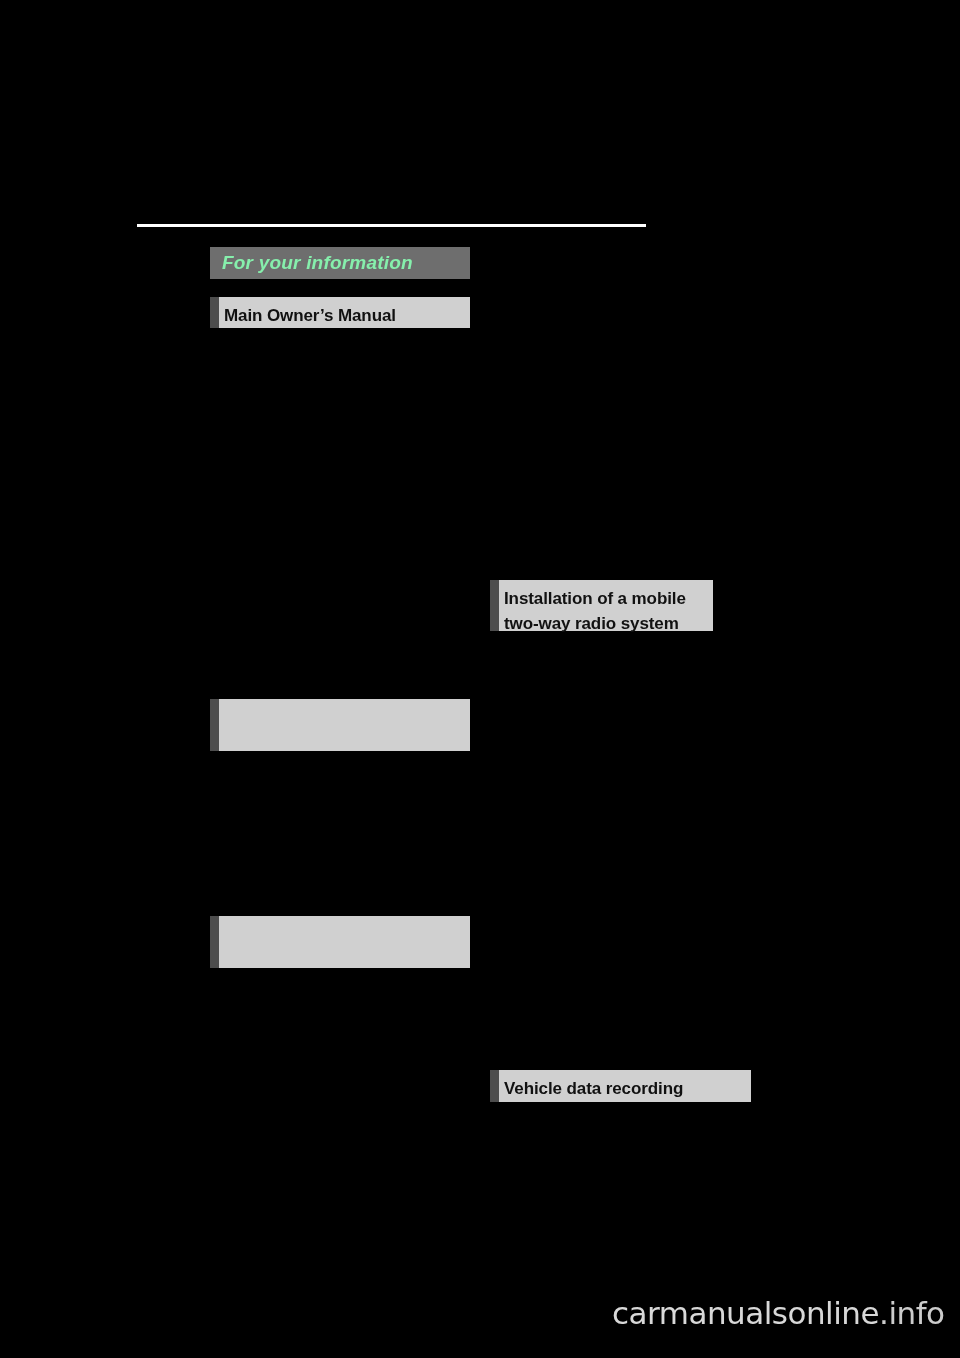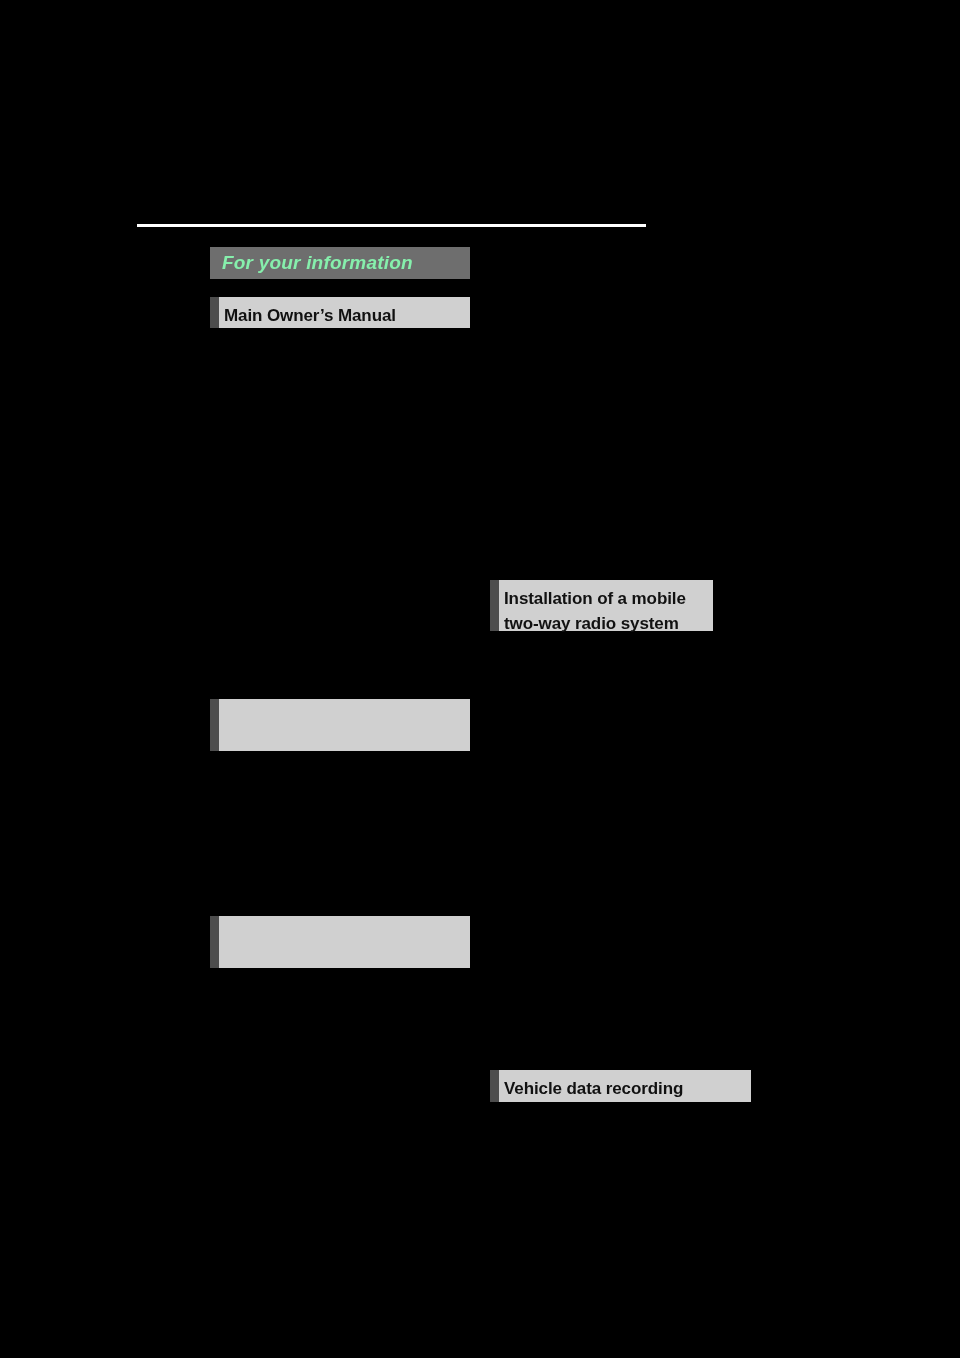--- a/index.html
+++ b/index.html
@@ -124,14 +124,15 @@
 
   <div class="head-bar" style="left:210px; top:916px; width:260px; height:52px;">
     <div class="tab"></div>
   </div>
 
   <div class="head-bar" style="left:490px; top:1056px; width:261px; height:32px;margin-top:14px;">
     <div class="tab"></div>
     <div class="txt">Vehicle data recording</div>
   </div>
 
+  <div class="watermark"><span>carmanualsonline</span><span class="thin">.info</span></div>
 
 </div>
 
 </body></html>

